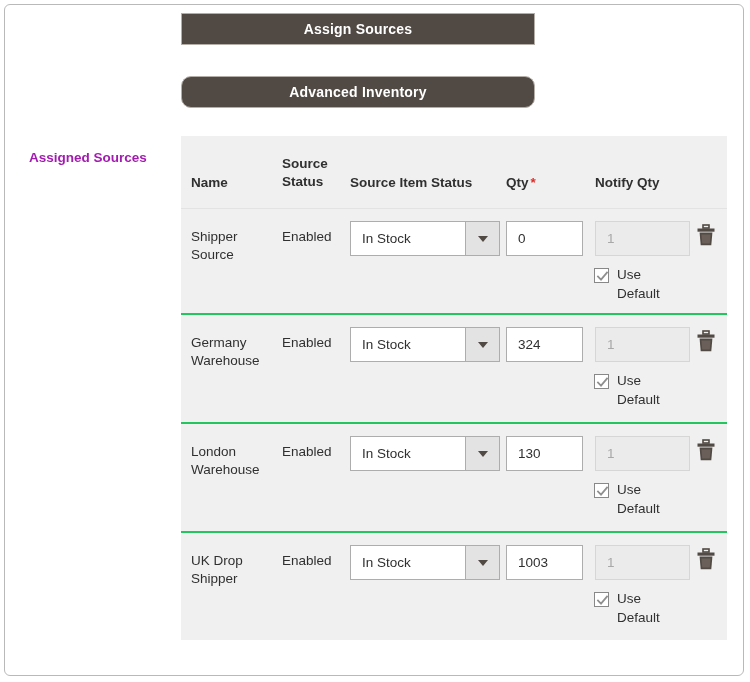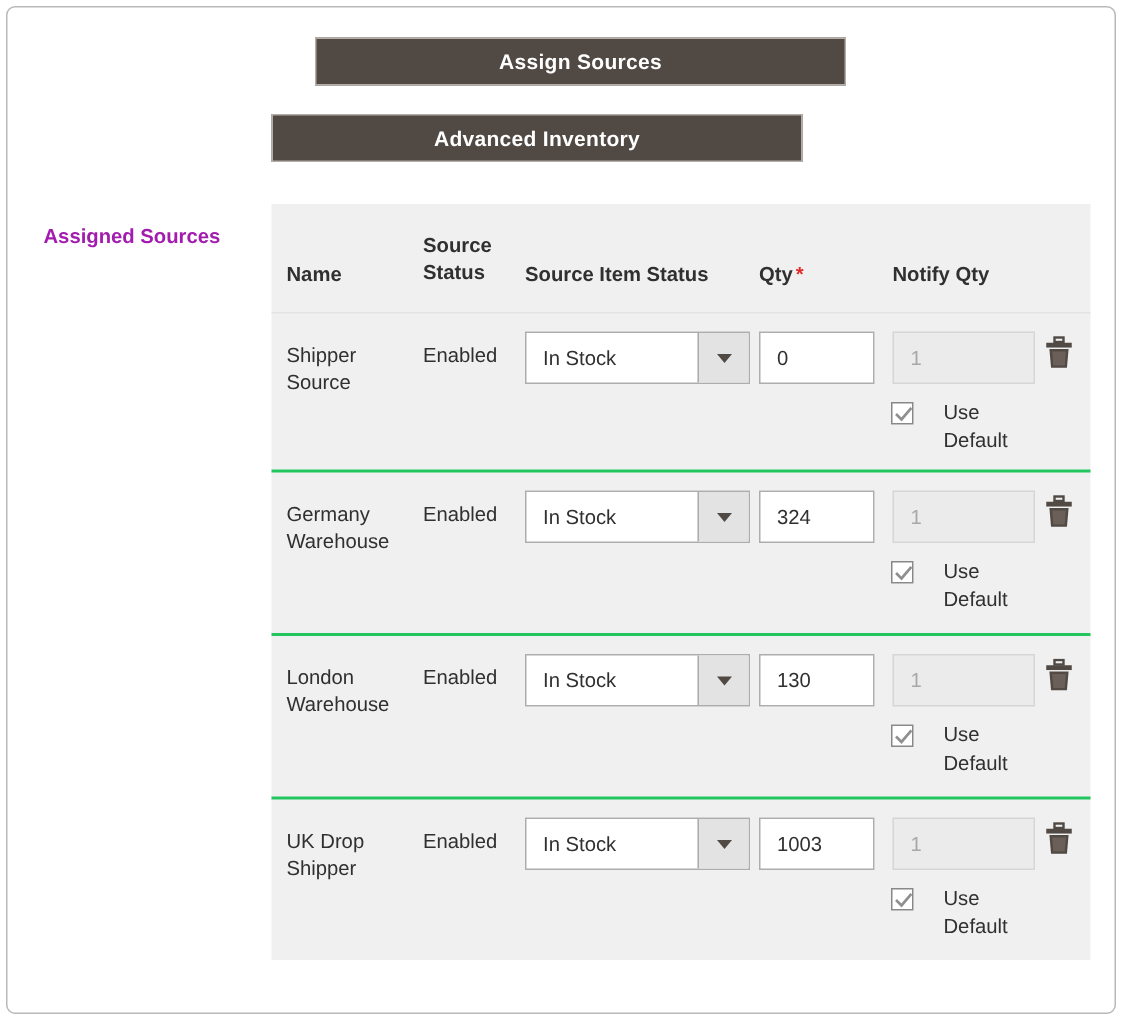--- a/index.html
+++ b/index.html
@@ -39,22 +39,22 @@
     font-size: 14px;
     font-weight: bold;
     letter-spacing: 0.2px;
     display: flex;
     align-items: center;
     justify-content: center;
     cursor: pointer;
     padding: 0;
     font-family: "Liberation Sans", sans-serif;
   }
-  #assign-sources-button { top: 20px; margin-left: 29px; }
-  #advanced-inventory-button { top: 71px; }
+  #assign-sources-button { top: 8px; }
+  #advanced-inventory-button { top: 71px; border-radius: 10px; }
 
   
   .field-label {
     position: absolute;
     left: 24px;
     top: 144px;
     width: 145px;
     font-size: 13.5px;
     font-weight: bold;
     color: #a21caf;
@@ -204,21 +204,21 @@
     margin-top: 2px;
     flex: 0 0 auto;
     position: relative;
   }
   .checkbox svg {
     position: absolute;
     left: 1px;
     top: 1px;
   }
   .use-default-label {
-    margin-left: 20px;
+    margin-left: 8px;
     font-size: 13.5px;
     color: #303030;
     line-height: 1.4;
     width: 56px;
   }
 
   
   .trash-button {
     position: absolute;
     left: 513px;

